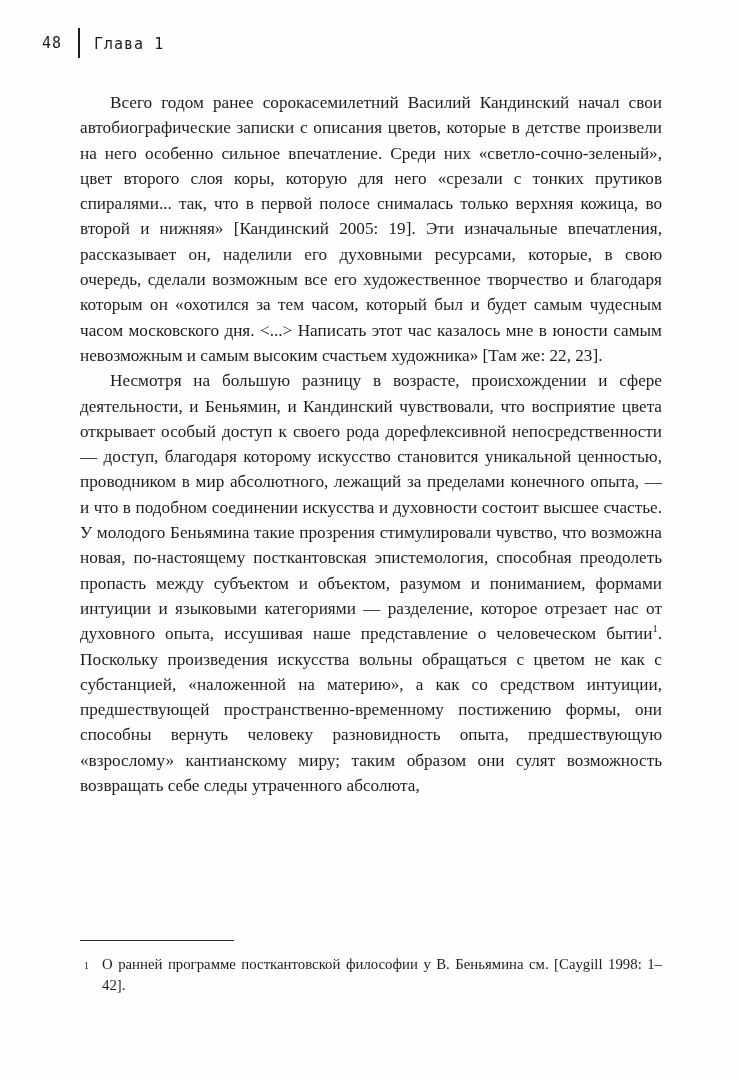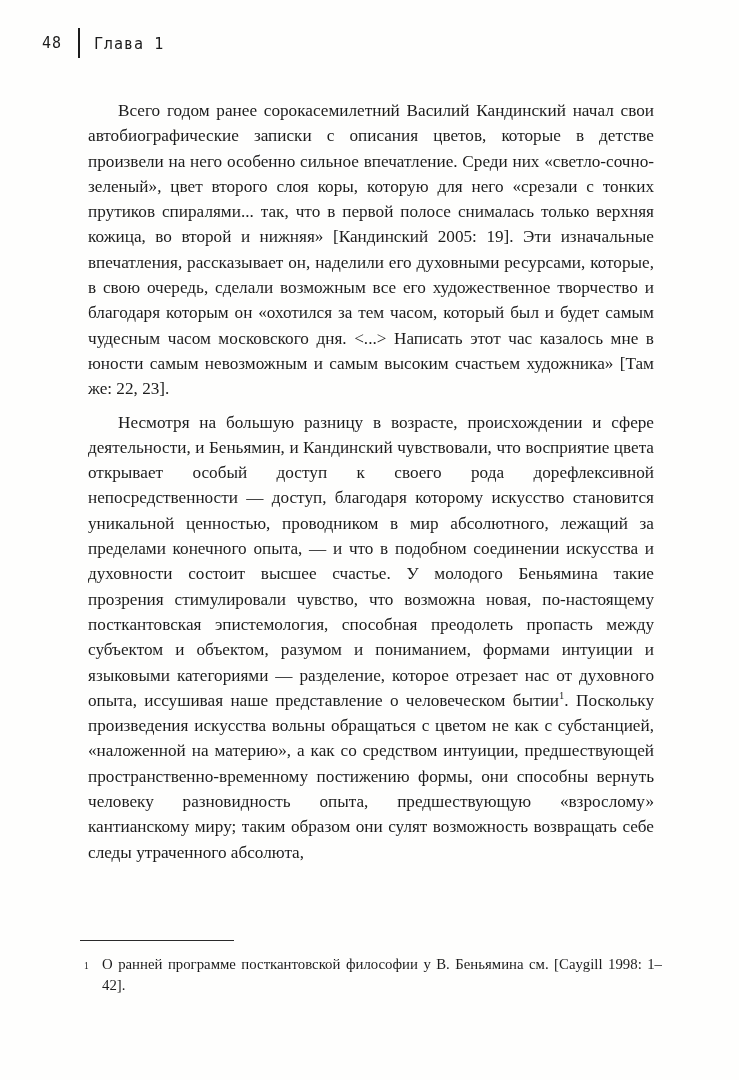--- a/index.html
+++ b/index.html
@@ -52,21 +52,21 @@
     top: 90px;
     left: 80px;
     width: 582px;
     font-size: 17.2px;
     line-height: 25.3px;
     text-align: justify;
     hyphens: auto;
     -webkit-hyphens: auto;
   }
   .para {
-    margin: 8px;
+    margin: 0;
     text-indent: 30px;
   }
   .fn-ref {
     font-size: 10.5px;
     line-height: 0;
     vertical-align: super;
   }
 
   
   .page-footnote {

